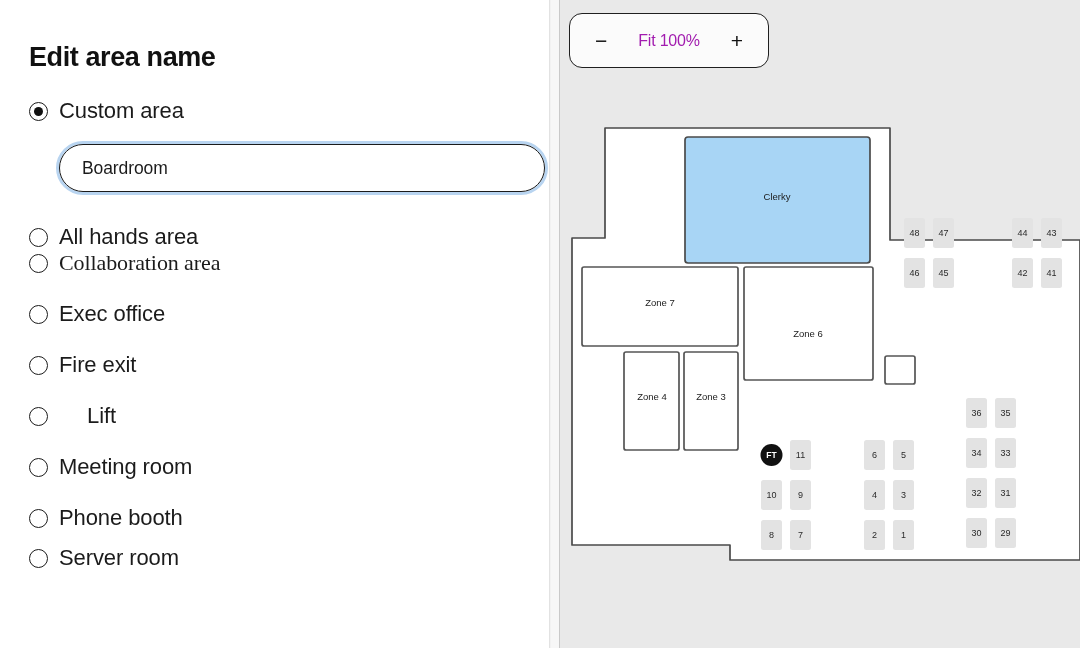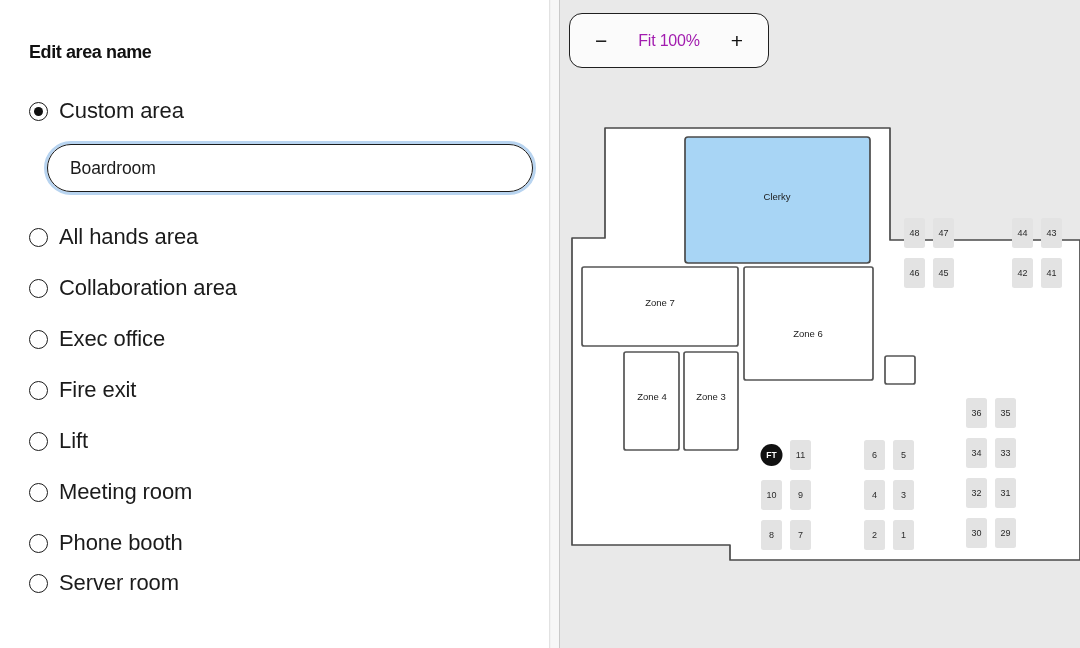--- a/index.html
+++ b/index.html
@@ -26,21 +26,21 @@
     height: 648px;
     background: #ffffff;
     flex: 0 0 560px;
     overflow: hidden;
   }
 
   .panel-title {
     position: absolute;
     left: 29px;
     top: 42px;
-    font-size: 18px;
+    font-size: 27px;
     font-weight: bold;
     letter-spacing: -0.4px;
     color: #111111;
     white-space: nowrap;
   }
 
   .radio-list {
     position: absolute;
     left: 29px;
     top: 98px;
@@ -81,21 +81,21 @@
     margin-left: 11px;
     font-size: 22px;
     color: #1b1b1b;
     letter-spacing: -0.1px;
     white-space: nowrap;
   }
 
   
   .input-wrap {
     position: absolute;
-    left: 44px;
+    left: 56px;
     top: 141px;
     width: 492px;
     height: 54px;
     border-radius: 27px;
     border: 3px solid #b8d4f0;
     background: #ffffff;
     padding: 0;
   }
   .name-input {
     position: absolute;
@@ -231,33 +231,33 @@
 
     <div class="input-wrap">
       <input class="name-input" type="text" value="Boardroom" style="">
     </div>
 
     <div class="radio-list" id="preset-list" style="top:224px;">
         <div class="radio-row" style="margin-top: 0px;">
           <span class="radio-mark"></span>
           <span class="radio-label">All hands area</span>
         </div>
+        <div class="radio-row" style=" font-family: Liberation Serif, serif;">
+          <span class="radio-mark"></span>
+          <span class="radio-label">Collaboration area</span>
+        </div>
         <div class="radio-row" style="margin-top: 25px;">
           <span class="radio-mark"></span>
-          <span class="radio-label">Collaboration area</span>
-        </div>
-        <div class="radio-row" style="margin-top: 25px;">
-          <span class="radio-mark"></span>
           <span class="radio-label">Exec office</span>
         </div>
         <div class="radio-row" style="margin-top: 25px; text-align: right;">
           <span class="radio-mark"></span>
           <span class="radio-label">Fire exit</span>
         </div>
-        <div class="radio-row" style="margin-top: 25px;">
+        <div class="radio-row" style="margin-top: 25px; gap: 28px;">
           <span class="radio-mark"></span>
           <span class="radio-label">Lift</span>
         </div>
         <div class="radio-row" style="margin-top: 25px;">
           <span class="radio-mark"></span>
           <span class="radio-label">Meeting room</span>
         </div>
         <div class="radio-row" style="margin-top: 25px;">
           <span class="radio-mark"></span>
           <span class="radio-label">Phone booth</span>

